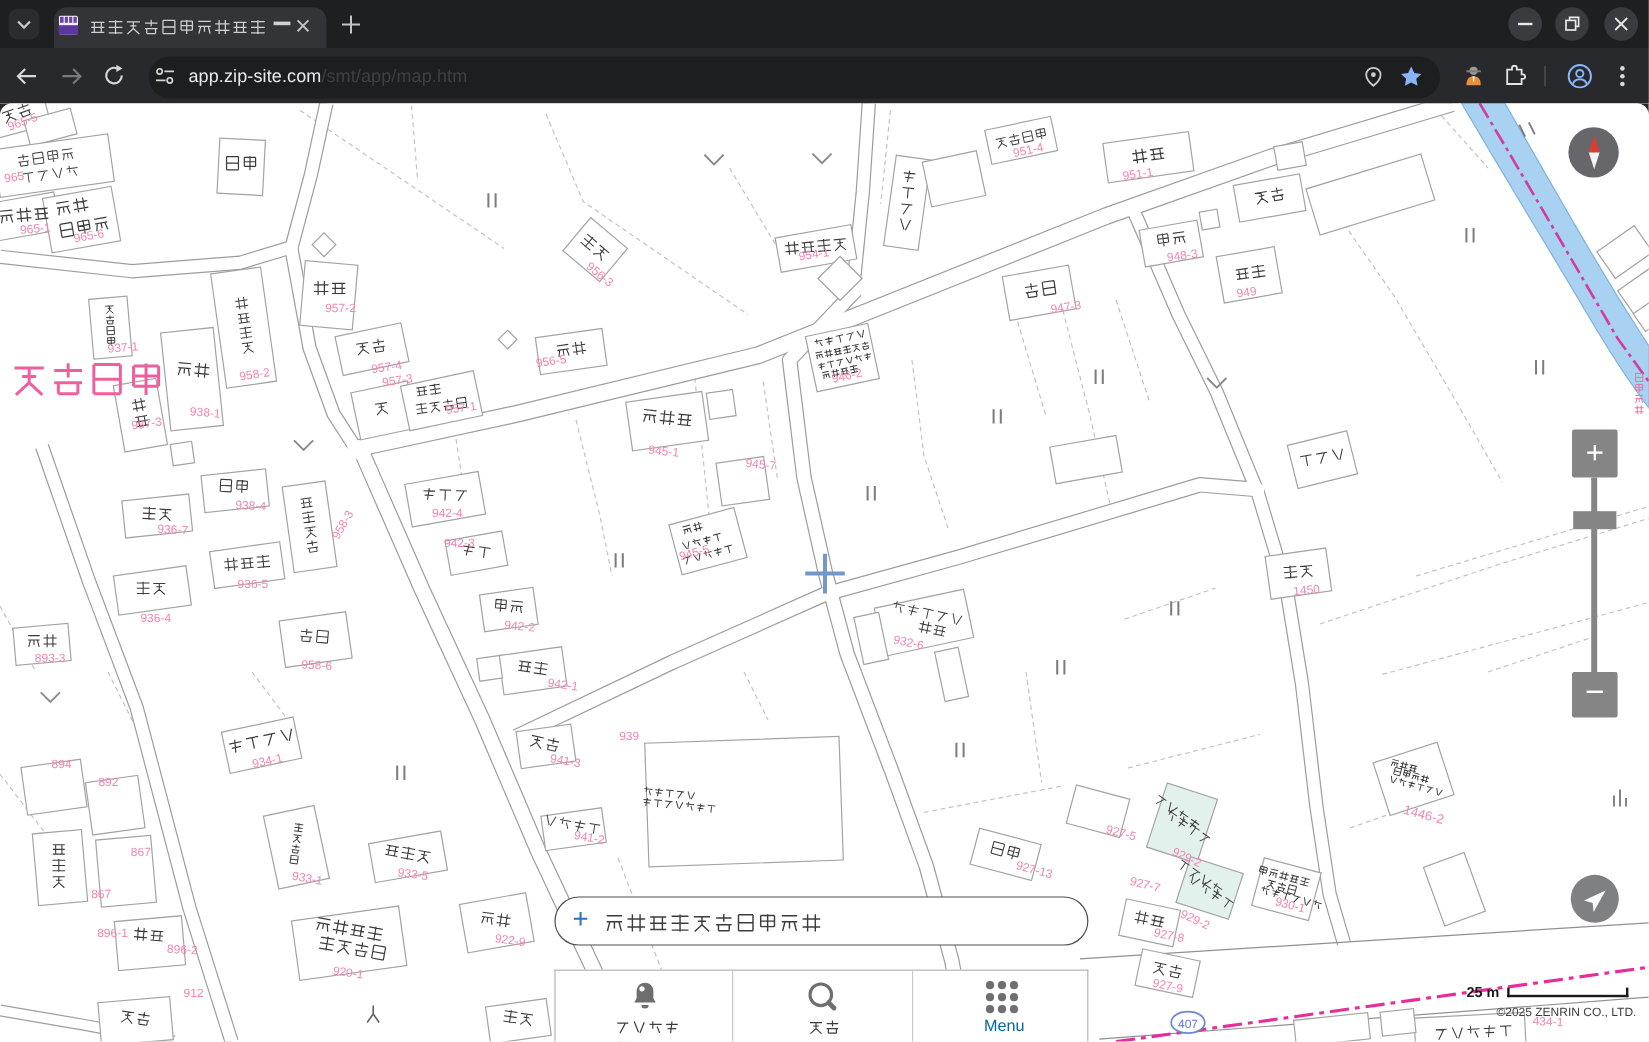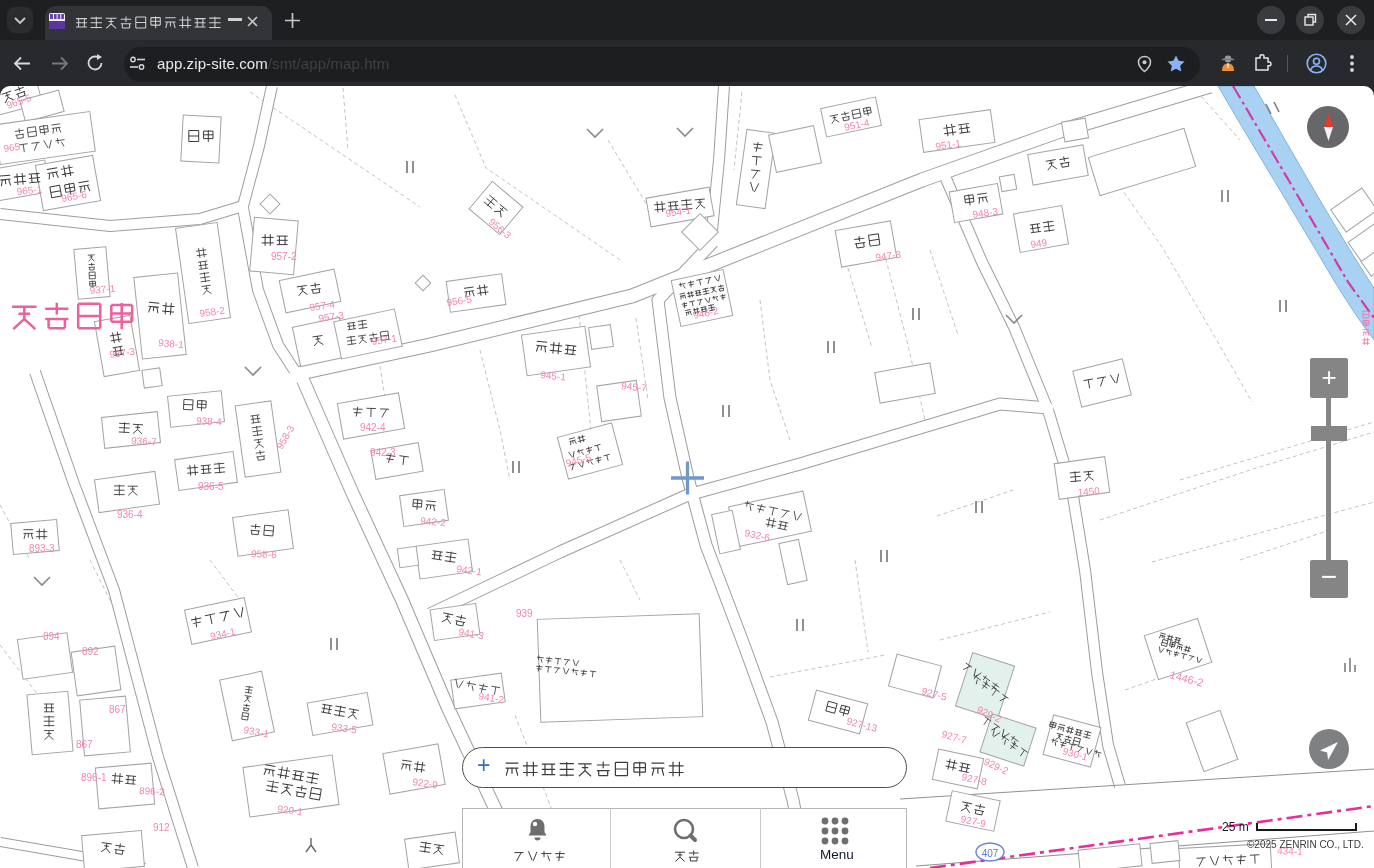--- a/index.html
+++ b/index.html
@@ -466,16 +466,16 @@
 <div class="abs" style="left:512px;top:848px">
     <svg width="56" height="16" style="display:block">
       <path d="M2.4 4.6L11.6 4.6M9.2 4.6L4.6 13M16.5 3.2L20.1 12.2M24.9 3.8L21.3 12.8M32 3L32 9.2M29.3 5.6L39.4 5.6M35.6 7.4L37.7 12.8M43.2 5.6L52.8 5.6M44.4 9.2L51.6 9.2M48 3.2L46.8 13" stroke="#3c3c3c" stroke-width="1.0" fill="none"></path>
     </svg>
   </div>
 <div class="abs" style="left:673px;top:848px">
     <svg width="29" height="16" style="display:block">
       <path d="M2 4.2L12 4.2M7 4.2L7 9.2M7 9.2L2.4 13.4M7 9.2L11.6 13.4M4.6 7L9.4 7M20.7 2.5L20.7 7.4M15.9 5L25.5 5M15.9 9.2L25.5 9.2M17.3 9.2L17.3 13M24 9.2L24 13M17.3 13L24 13" stroke="#3c3c3c" stroke-width="1.0" fill="none"></path>
     </svg>
   </div>
-<div class="abs" style="left:820px;top:847px;font-size:13.5px;color:#0f172a">Menu</div>
-
-<div class="abs" style="left:1222px;top:820px;font-size:12px;font-weight:normal;color:#1a1a1a">25 m</div>
+<div class="abs" style="left:820px;top:847px;font-size:13.5px;color:#0369a1">Menu</div>
+
+<div class="abs" style="left:1222px;top:820px;font-size:12px;font-weight:bold;color:#1a1a1a">25 m</div>
 <div class="abs" style="left:1256px;top:823px;width:101px;height:8px;border-left:2px solid #1a1a1a;border-right:2px solid #1a1a1a;border-bottom:2px solid #1a1a1a"></div>
 <div class="abs" style="left:1247px;top:839px;font-size:10px;color:#3c3c3c">©2025 ZENRIN CO., LTD.</div>
 </body></html>

